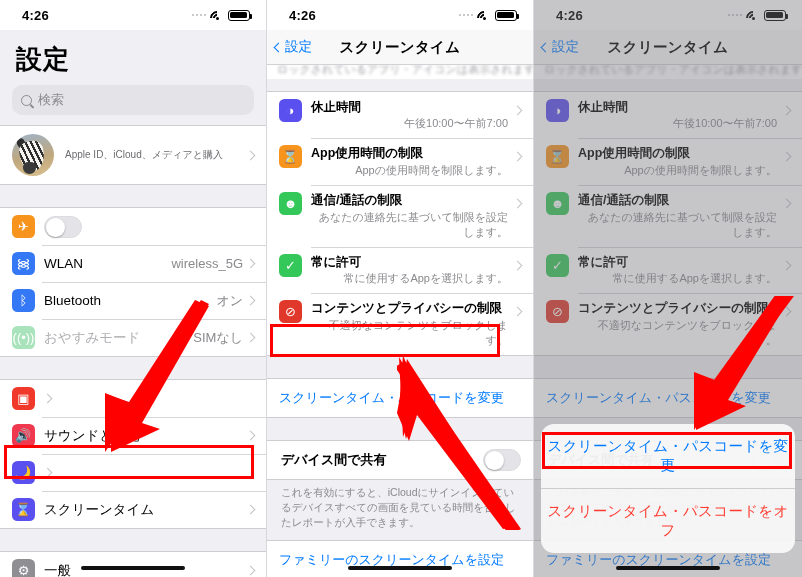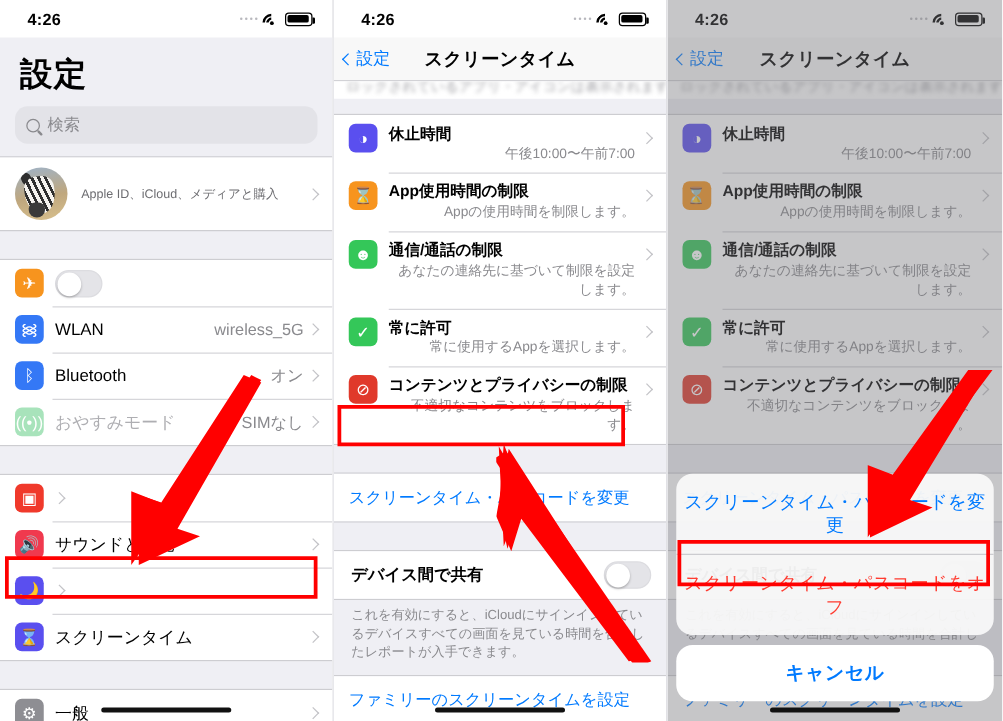--- a/index.html
+++ b/index.html
@@ -500,21 +500,20 @@
 
     </div>
 
     <div class="dimmer"></div>
 
     <div class="sheet">
       <div class="sheet-grp">
         <div class="sheet-btn">スクリーンタイム・パスコードを変更</div>
         <div class="sheet-btn destructive">スクリーンタイム・パスコードをオフ</div>
       </div>
-      <div class="sheet-cancel">キャンセル</div>
     </div>
 
     <div class="home-ind"></div>
 
     <div class="hilite" style="left:8px; top:432px; width:250px; height:37px;"></div>
     <svg class="arrow" style="left:160px; top:296px; width:110px; height:140px;" viewBox="0 0 110 140">
       <polygon points="96,2 34,104 52,110 2,134 2,78 20,84 82,-2" fill="#ff0000"></polygon>
       <polygon points="100,0 0,134 0,76 26,86 92,-4" fill="#ff0000"></polygon>
     </svg>
   </div>

